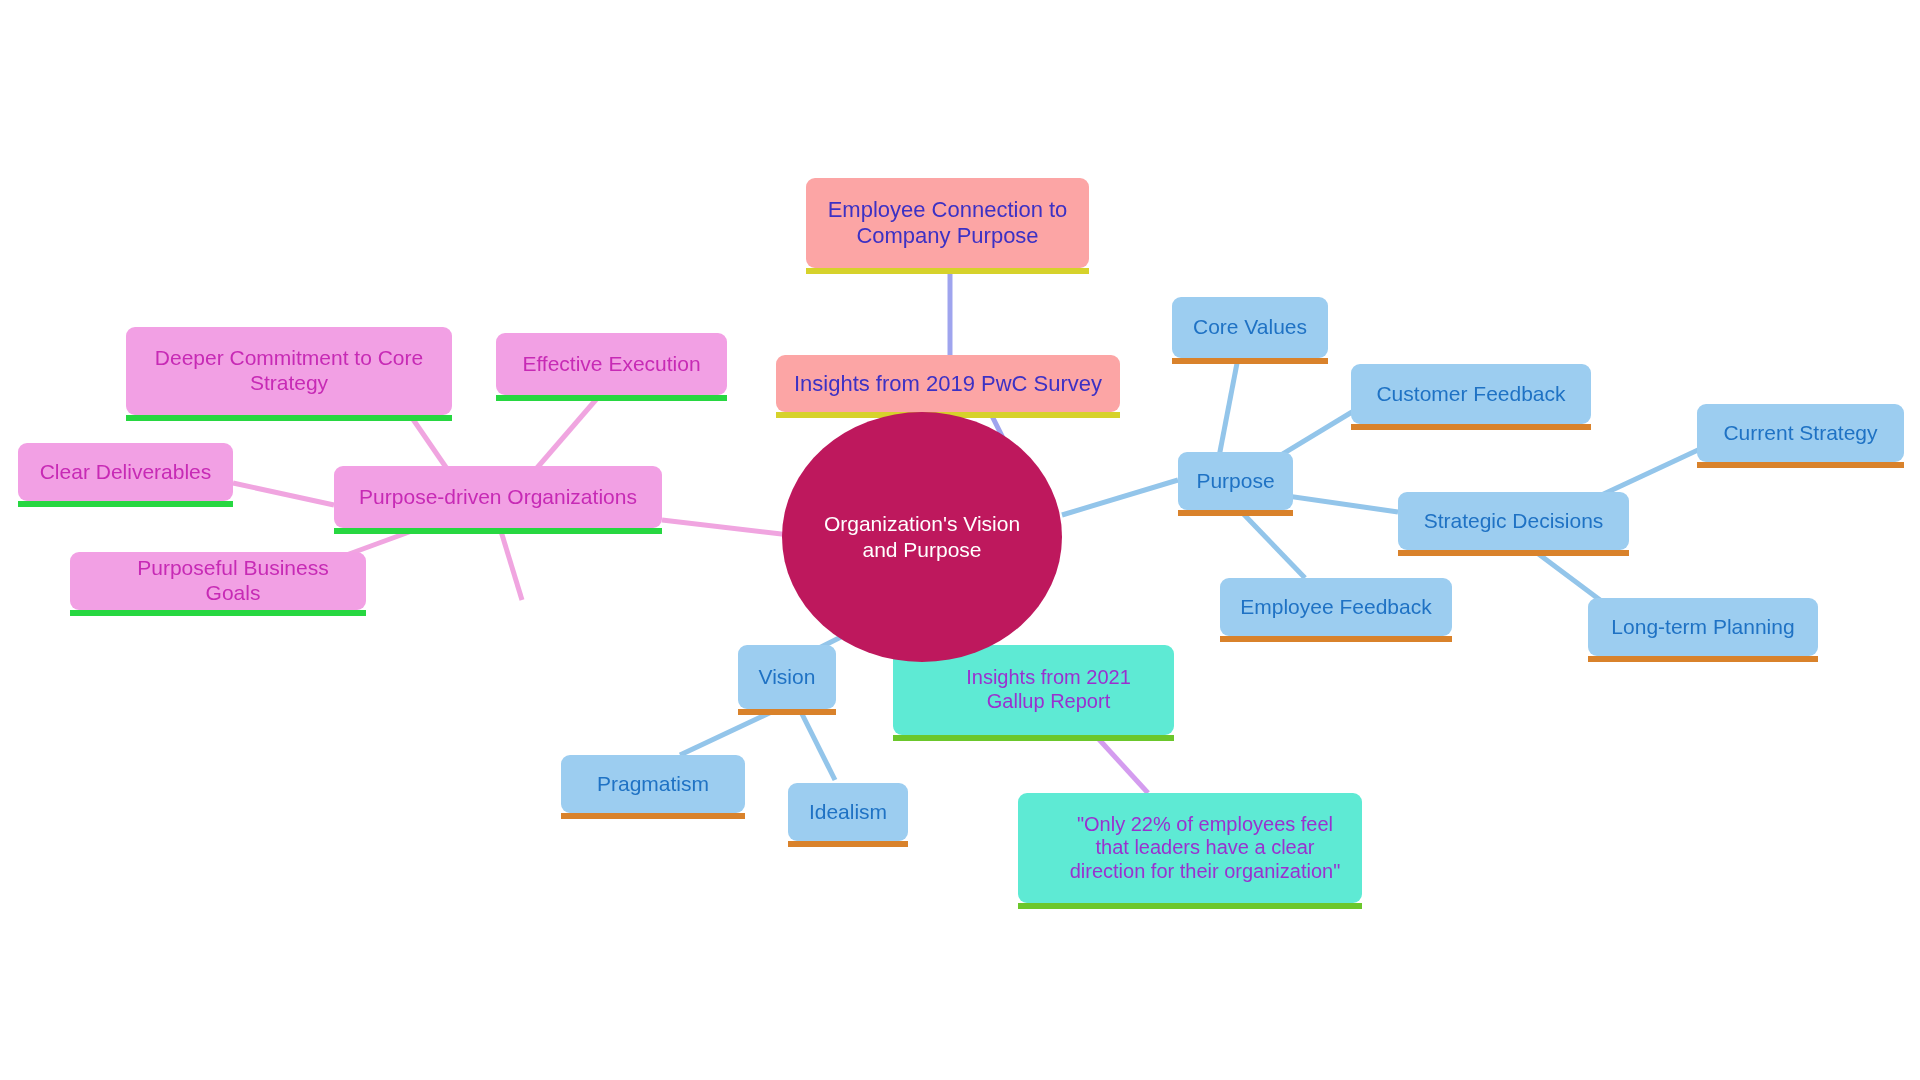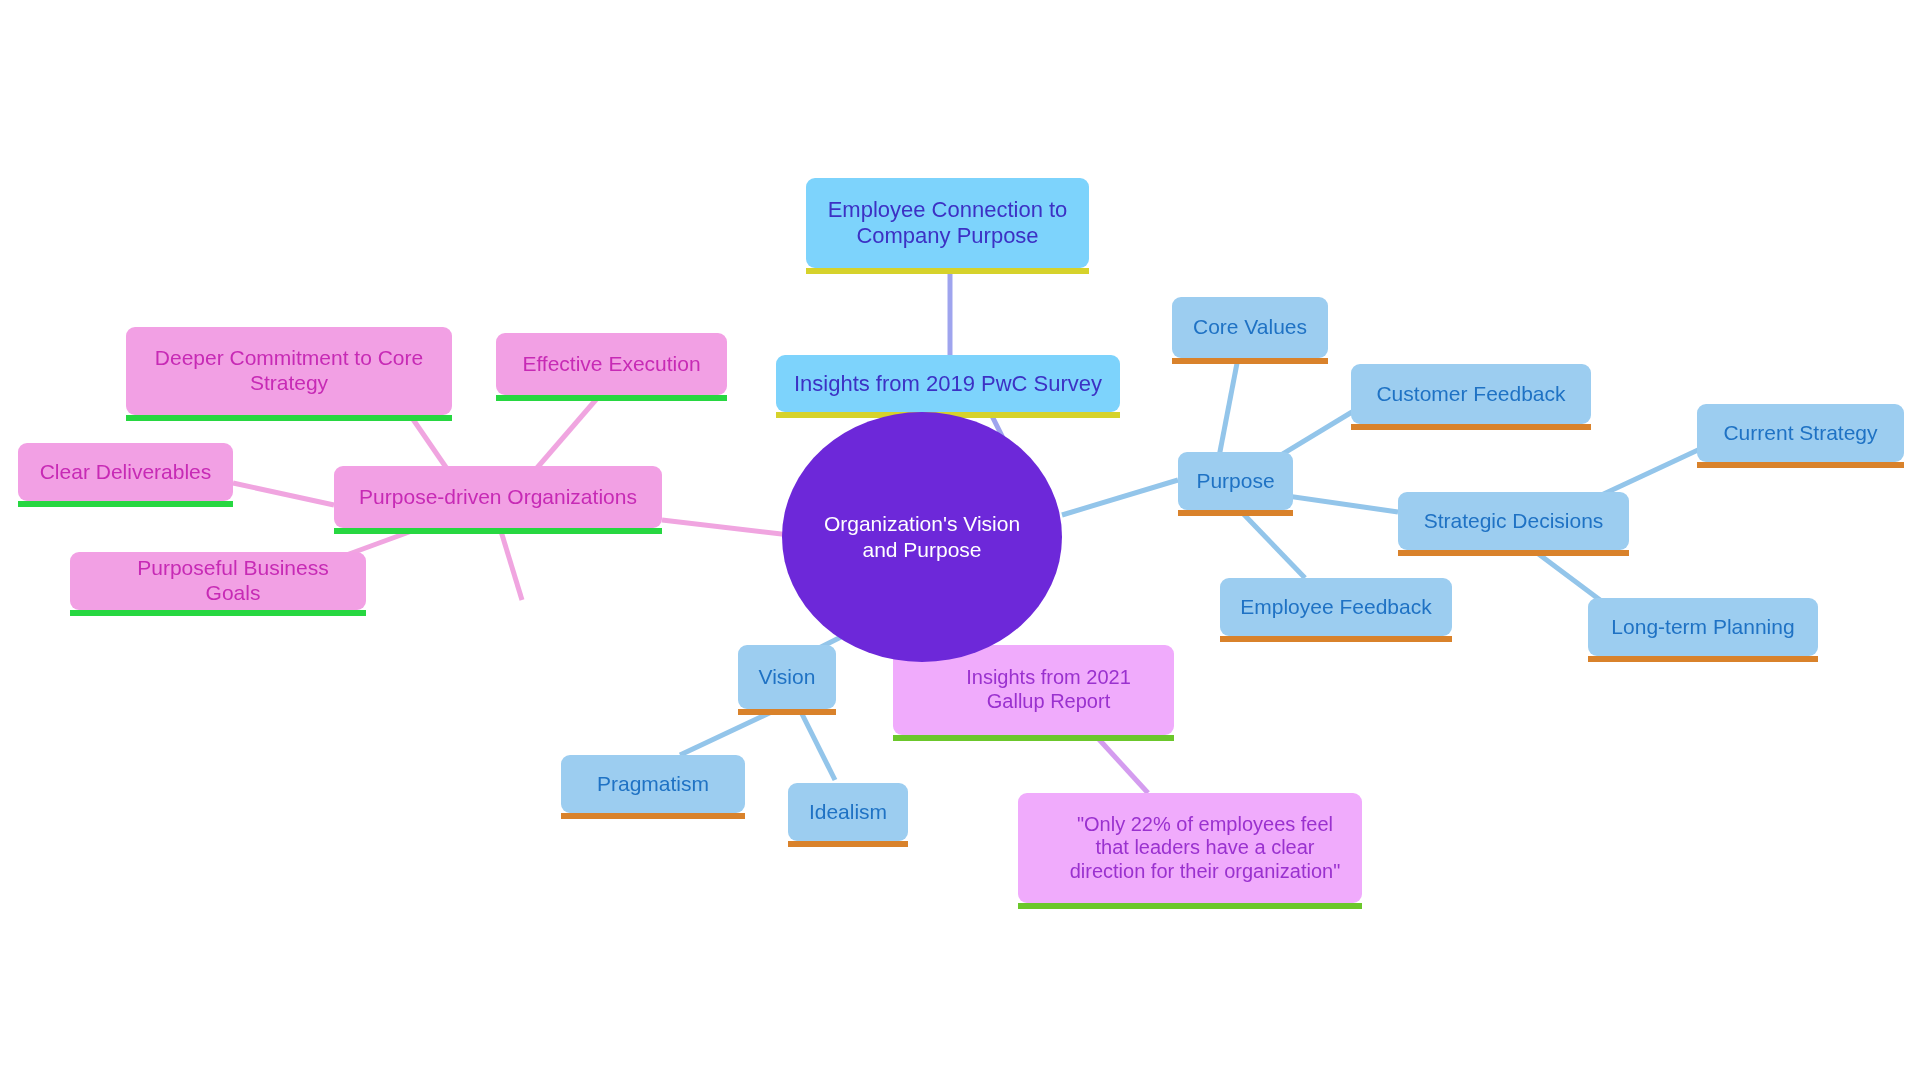--- a/index.html
+++ b/index.html
@@ -32,21 +32,21 @@
     border-radius: 9px;
     padding: 8px 14px;
     z-index: 5;
   }
   .node .label { display: block; width: 100%; }
 
   
   .hub {
     position: absolute;
     border-radius: 50%;
-    background: #6d28d9;
+    background: #be185d;
     color: #ffffff;
     display: flex;
     align-items: center;
     justify-content: center;
     text-align: center;
     font-size: 21px;
     line-height: 1.22;
     z-index: 6;
     padding: 16px 26px;
   }
@@ -63,25 +63,25 @@
 
   
   .t-pink { background: #f2a0e4; color: #c72ab5; font-size: 21px; }
   .t-pink::after { background: #27d741; }
 
   
   .t-blue { background: #9ccdf0; color: #1f72c4; font-size: 21px; }
   .t-blue::after { background: #d9822b; }
 
   
-  .t-peri { background: #7dd3fc; color: #3c31c4; font-size: 22px; }
+  .t-peri { background: #fca5a5; color: #3c31c4; font-size: 22px; }
   .t-peri::after { background: #d6d22b; }
 
   
-  .t-violet { background: #f0abfc; color: #9a31cf; font-size: 20px; padding-left: 44px; }
+  .t-violet { background: #5eead4; color: #9a31cf; font-size: 20px; padding-left: 44px; }
   .t-violet::after { background: #6bc72b; }
 </style>
 </head>
 <body>
 
 <div id="canvas">
 
   <svg id="edges" viewBox="0 0 1920 1080">
 
     <line x1="950" y1="268" x2="950" y2="355" stroke="#9fa4ee" stroke-width="5"></line>

